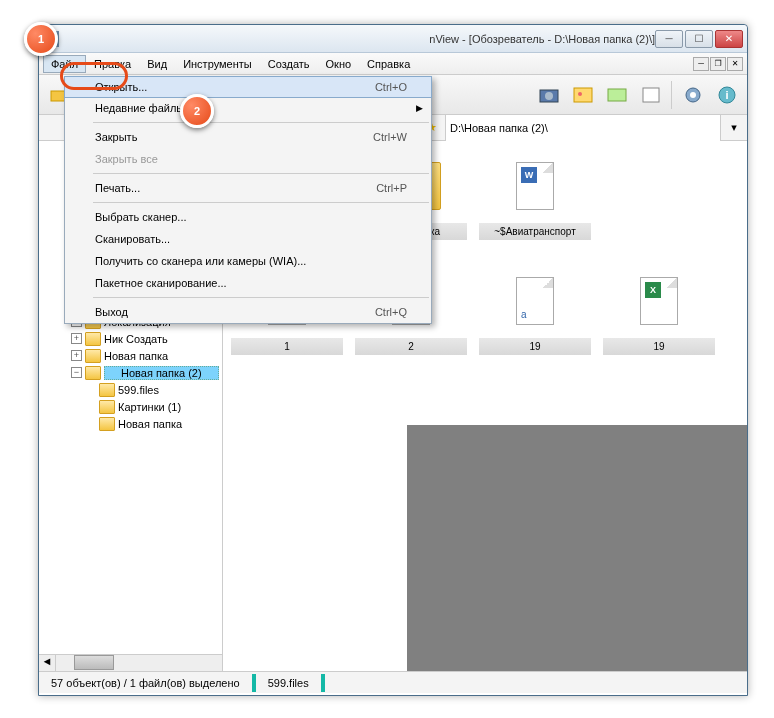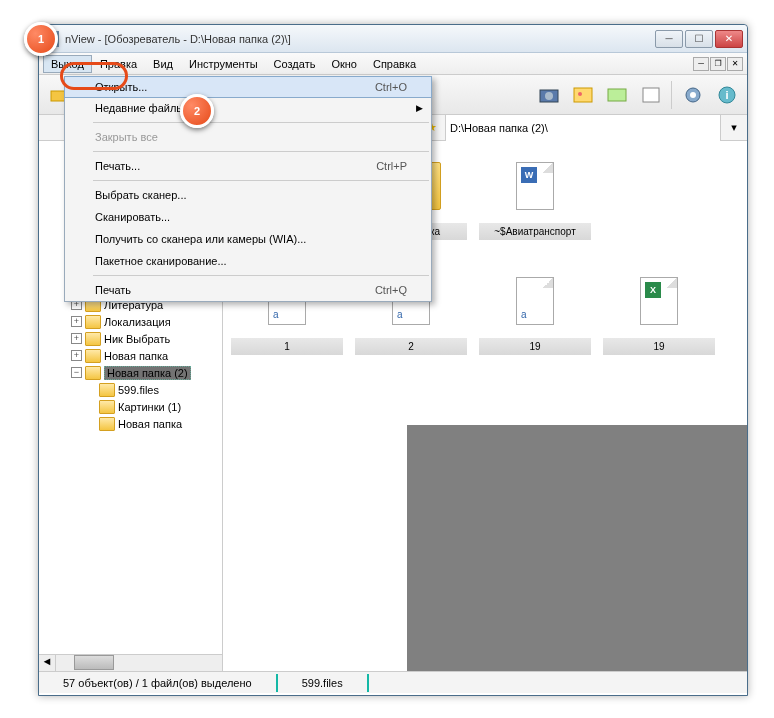--- a/index.html
+++ b/index.html
@@ -1,20 +1,20 @@
 <!DOCTYPE html>
 <html><head>
 <meta charset="utf-8">
 <style>
 *{box-sizing:border-box;margin:0;padding:0;font-family:Tahoma,sans-serif;font-size:11px;}
 body{background:#fff;width:774px;height:718px;position:relative;overflow:hidden;}
 .window{position:absolute;left:38px;top:24px;width:710px;height:672px;border:1px solid #4a6d8a;background:#fff;box-shadow:0 0 8px rgba(0,0,0,0.3);border-radius:4px 4px 0 0;}
 .titlebar{height:28px;background:linear-gradient(#f5f8fb,#dce6f0);border-bottom:1px solid #b8c8d8;display:flex;align-items:center;padding:0 4px;border-radius:4px 4px 0 0;}
 .title-icon{width:16px;height:16px;background:#6a8caa;margin-right:6px;}
-.title-text{flex:1;color:#333;}
+.title-text{flex:1;color:#333;text-align:right;}
 .win-btns{display:flex;gap:2px;}
 .win-btn{width:28px;height:18px;border:1px solid #8a9aaa;background:linear-gradient(#f0f4f8,#d8e0e8);border-radius:2px;display:flex;align-items:center;justify-content:center;font-size:10px;color:#444;}
 .win-btn.close{background:linear-gradient(#e88,#c44);color:#fff;border-color:#a33;}
 .menubar{height:22px;background:linear-gradient(#fafafa,#eee);border-bottom:1px solid #ccc;display:flex;align-items:center;padding:0 4px;position:relative;}
 .menu-item{padding:10px 8px;cursor:default;}
 .menu-item.active{background:#d8e6f3;border:1px solid #9ab;padding:2px 7px;}
 .mdi-btns{margin-left:auto;display:flex;gap:1px;}
 .mdi-btn{width:16px;height:14px;border:1px solid #aaa;background:#eee;display:flex;align-items:center;justify-content:center;font-size:8px;}
 .toolbar{height:40px;background:linear-gradient(#f8f8f8,#e8e8e8);border-bottom:1px solid #ccc;display:flex;align-items:center;padding:0 4px;gap:2px;}
 .tb-btn{width:32px;height:32px;border:1px solid transparent;display:flex;align-items:center;justify-content:center;border-radius:2px;}
@@ -23,32 +23,32 @@
 .addr-ico{width:18px;height:18px;display:flex;align-items:center;justify-content:center;}
 .addr-path{flex:1;background:#fff;border:1px solid #ccc;height:20px;padding:13px 4px;display:flex;align-items:center;}
 .content{display:flex;height:530px;}
 .tree{width:184px;border-right:1px solid #ccc;overflow:hidden;position:relative;background:#fff;}
 .tree-inner{padding:2px;}
 .tree-row{display:flex;align-items:center;height:17px;white-space:nowrap;padding-left:2px;}
 .tree-toggle{width:11px;height:11px;border:1px solid #888;display:flex;align-items:center;justify-content:center;font-size:9px;margin-right:3px;color:#555;line-height:1;}
 .tree-spacer{width:14px;}
 .tree-ico{width:16px;height:14px;background:linear-gradient(#ffe9a8,#f4c542);border:1px solid #d4a020;border-radius:1px;margin-right:3px;}
 .tree-lbl{white-space:nowrap;}
-.tree-row.sel .tree-lbl{background:#737373;border:1px dotted #6a9;padding:0 2px;}
+.tree-row.sel .tree-lbl{background:#7dd3fc;border:1px dotted #6a9;padding:0 16px;}
 .thumbs{flex:1;background:#fff;position:relative;}
 .thumb-grid{display:flex;flex-wrap:wrap;padding:8px;gap:12px;}
 .thumb{width:112px;display:flex;flex-direction:column;align-items:center;}
 .thumb-img{width:100px;height:74px;display:flex;align-items:center;justify-content:center;}
 .folder-big{width:60px;height:48px;background:linear-gradient(#ffe080,#f4c542);border:1px solid #d4a020;border-radius:2px;position:relative;}
 .folder-big:before{content:"";position:absolute;top:-6px;left:4px;width:20px;height:8px;background:#f4c542;border:1px solid #d4a020;border-radius:2px 2px 0 0;}
 .doc-ico{width:38px;height:48px;background:#fff;border:1px solid #aaa;position:relative;}
 .doc-corner{position:absolute;right:0;top:0;width:10px;height:10px;background:linear-gradient(135deg,#fff 50%,#ddd 50%);}
 .thumb-cap{width:112px;background:linear-gradient(#e8e8e8,#d8d8d8);padding:3px 4px;text-align:center;overflow:hidden;white-space:nowrap;text-overflow:ellipsis;font-size:10px;}
 .status{height:22px;border-top:1px solid #ccc;background:#f4f4f4;display:flex;align-items:center;}
-.status-cell{padding:3px 24px;border-right:2px solid #14b8a6;}
+.status-cell{padding:3px 12px;border-right:4px solid #14b8a6;}
 .gray-zone{position:absolute;left:184px;right:0;top:284px;bottom:0;background:#808080;}
 .hscroll{position:absolute;bottom:0;left:0;right:0;height:17px;background:#eee;border-top:1px solid #ccc;display:flex;}
 .hscroll-thumb{width:40px;height:15px;background:linear-gradient(#ddd,#bbb);border:1px solid #999;margin:0 18px;}
 .dropdown{position:absolute;left:64px;top:76px;width:368px;background:#f4f4f4;border:1px solid #9ab;box-shadow:3px 3px 6px rgba(0,0,0,0.3);z-index:100;}
 .dd-item{height:22px;display:flex;align-items:center;padding:0 24px 0 30px;position:relative;}
 .dd-item.hl{background:#d8e6f7;border:1px solid #8ac;margin:-1px;}
 .dd-item.disabled{color:#999;}
 .dd-sep{height:1px;background:#ccc;margin:3px 2px 3px 28px;}
 .dd-shortcut{margin-left:auto;color:#555;}
 .dd-arrow{position:absolute;right:8px;font-size:9px;}
@@ -65,21 +65,21 @@
     <div class="title-icon"></div>
     <div class="title-text">nView - [Обозреватель - D:\Новая папка (2)\]</div>
     <div class="win-btns">
       <div class="win-btn">─</div>
       <div class="win-btn">☐</div>
       <div class="win-btn close">✕</div>
     </div>
   </div>
 
   <div class="menubar">
-    <div class="menu-item active">Выход</div>
+    <div class="menu-item active">Файл</div>
     <div class="menu-item">Правка</div>
     <div class="menu-item">Вид</div>
     <div class="menu-item">Инструменты</div>
     <div class="menu-item">Создать</div>
     <div class="menu-item">Окно</div>
     <div class="menu-item">Справка</div>
     <div class="mdi-btns">
       <div class="mdi-btn">─</div>
       <div class="mdi-btn">❐</div>
       <div class="mdi-btn">✕</div>
@@ -237,21 +237,21 @@
             <span class="tree-spacer"></span>
             <span class="tree-toggle">+</span>
             <span class="tree-ico"></span>
             <span class="tree-lbl">Локализация</span>
           </div>
           <div class="tree-row">
             <span class="tree-spacer"></span>
             <span class="tree-spacer"></span>
             <span class="tree-toggle">+</span>
             <span class="tree-ico"></span>
-            <span class="tree-lbl">Ник Выбрать</span>
+            <span class="tree-lbl">Ник Создать</span>
           </div>
           <div class="tree-row">
             <span class="tree-spacer"></span>
             <span class="tree-spacer"></span>
             <span class="tree-toggle">+</span>
             <span class="tree-ico"></span>
             <span class="tree-lbl">Новая папка</span>
           </div>
           <div class="tree-row sel">
             <span class="tree-spacer"></span>
@@ -364,20 +364,24 @@
 <div class="dropdown">
   <div class="dd-item hl">
       <span>Открыть...</span>
       <span class="dd-shortcut">Ctrl+O</span>
     </div>
   <div class="dd-item">
       <span>Недавние файлы</span>
       <span class="dd-arrow">▶</span>
     </div>
   <div class="dd-sep"></div>
+  <div class="dd-item">
+      <span>Закрыть</span>
+      <span class="dd-shortcut">Ctrl+W</span>
+    </div>
   <div class="dd-item disabled">
       <span>Закрыть все</span>
     </div>
   <div class="dd-sep"></div>
   <div class="dd-item">
       <span>Печать...</span>
       <span class="dd-shortcut">Ctrl+P</span>
     </div>
   <div class="dd-sep"></div>
   <div class="dd-item">
@@ -387,21 +391,21 @@
       <span>Сканировать...</span>
     </div>
   <div class="dd-item">
       <span>Получить со сканера или камеры (WIA)...</span>
     </div>
   <div class="dd-item">
       <span>Пакетное сканирование...</span>
     </div>
   <div class="dd-sep"></div>
   <div class="dd-item">
-      <span>Печать</span>
+      <span>Выход</span>
       <span class="dd-shortcut">Ctrl+Q</span>
     </div>
 </div>
 
 <div class="callout-ring" style="left:60px;top:62px;width:68px;height:28px"></div>
 <div class="callout" style="left:24px;top:22px">
     <span>1</span>
   </div>
 <div class="callout" style="left:180px;top:94px">
     <span>2</span>

